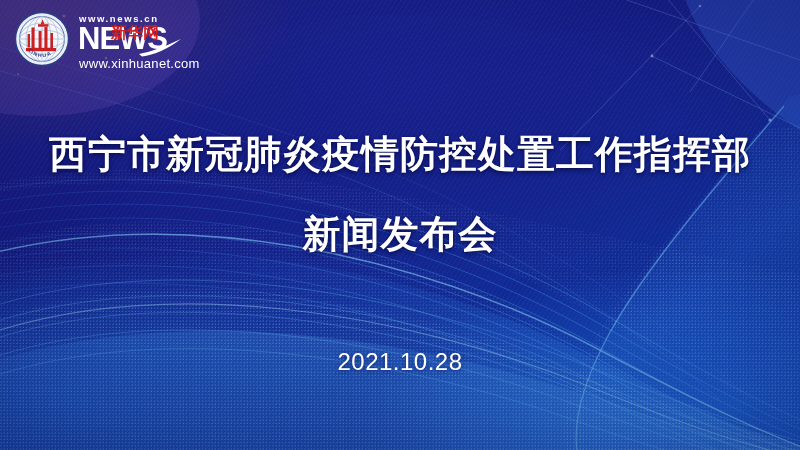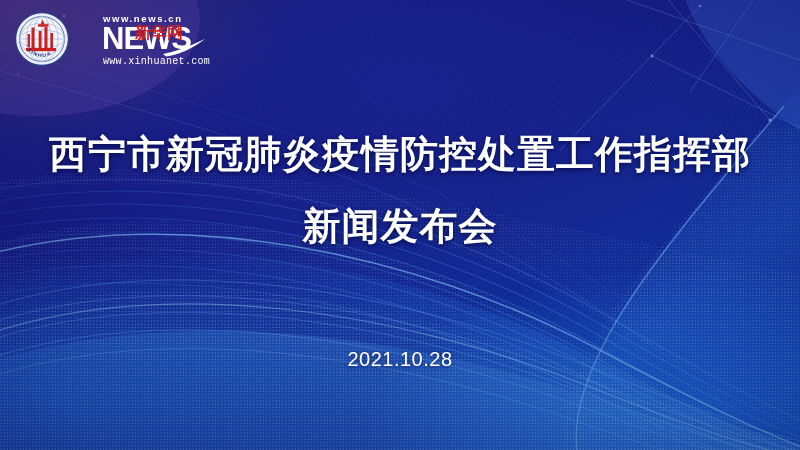--- a/index.html
+++ b/index.html
@@ -76,21 +76,20 @@
     align-items: center;
     gap: 8px;
     z-index: 20;
   }
   .logo-emblem { width: 56px; height: 56px; display: block; }
 
   .logo-word {
     position: relative;
     width: 104px;
     height: 56px;
-    margin-left: 24px;
   }
   .logo-url-top {
     position: absolute;
     left: 1px;
     top: 2px;
     font-size: 9.5px;
     letter-spacing: 1.6px;
     color: #ffffff;
     font-weight: 700;
     white-space: nowrap;
@@ -125,25 +124,25 @@
     position: absolute;
     left: 60px;
     top: 28px;
     width: 44px;
     height: 18px;
   }
   .logo-url-bottom {
     position: absolute;
     left: 1px;
     top: 45px;
-    font-size: 10px;
+    font-size: 13px;
     letter-spacing: 0.3px;
     color: #ffffff;
     white-space: nowrap;
-    font-family: Liberation Mono, monospace;
+    font-family: Liberation Sans, sans-serif;
   }
 
   
   #headline {
     position: absolute;
     left: 0;
     right: 0;
     top: 128px;
     text-align: center;
     z-index: 15;
@@ -151,31 +150,31 @@
   .title-line {
     color: #ffffff;
     font-weight: 700;
     font-family: "DejaVu Sans", "Liberation Sans", sans-serif;
     letter-spacing: 1px;
     text-shadow:
       0 2px 5px rgba(2,6,60,0.72),
       0 0 2px rgba(10,20,90,0.65);
   }
   .title-line-1 { font-size: 38px; line-height: 52px; }
-  .title-line-2 { font-size: 38px; line-height: 52px; margin-top: 20px; }
+  .title-line-2 { font-size: 38px; line-height: 52px; margin-top: 28px; }
 
   #date-line {
     position: absolute;
     left: 0;
     right: 0;
     top: 348px;
     text-align: center;
     z-index: 15;
     color: #ffffff;
-    font-size: 20px;
+    font-size: 24px;
     letter-spacing: 0.5px;
     font-family: "Liberation Sans", sans-serif;
     text-shadow: 0 1px 4px rgba(2,6,60,0.55);
   }
 </style>
 </head>
 <body>
 
 <div id="stage">
 

